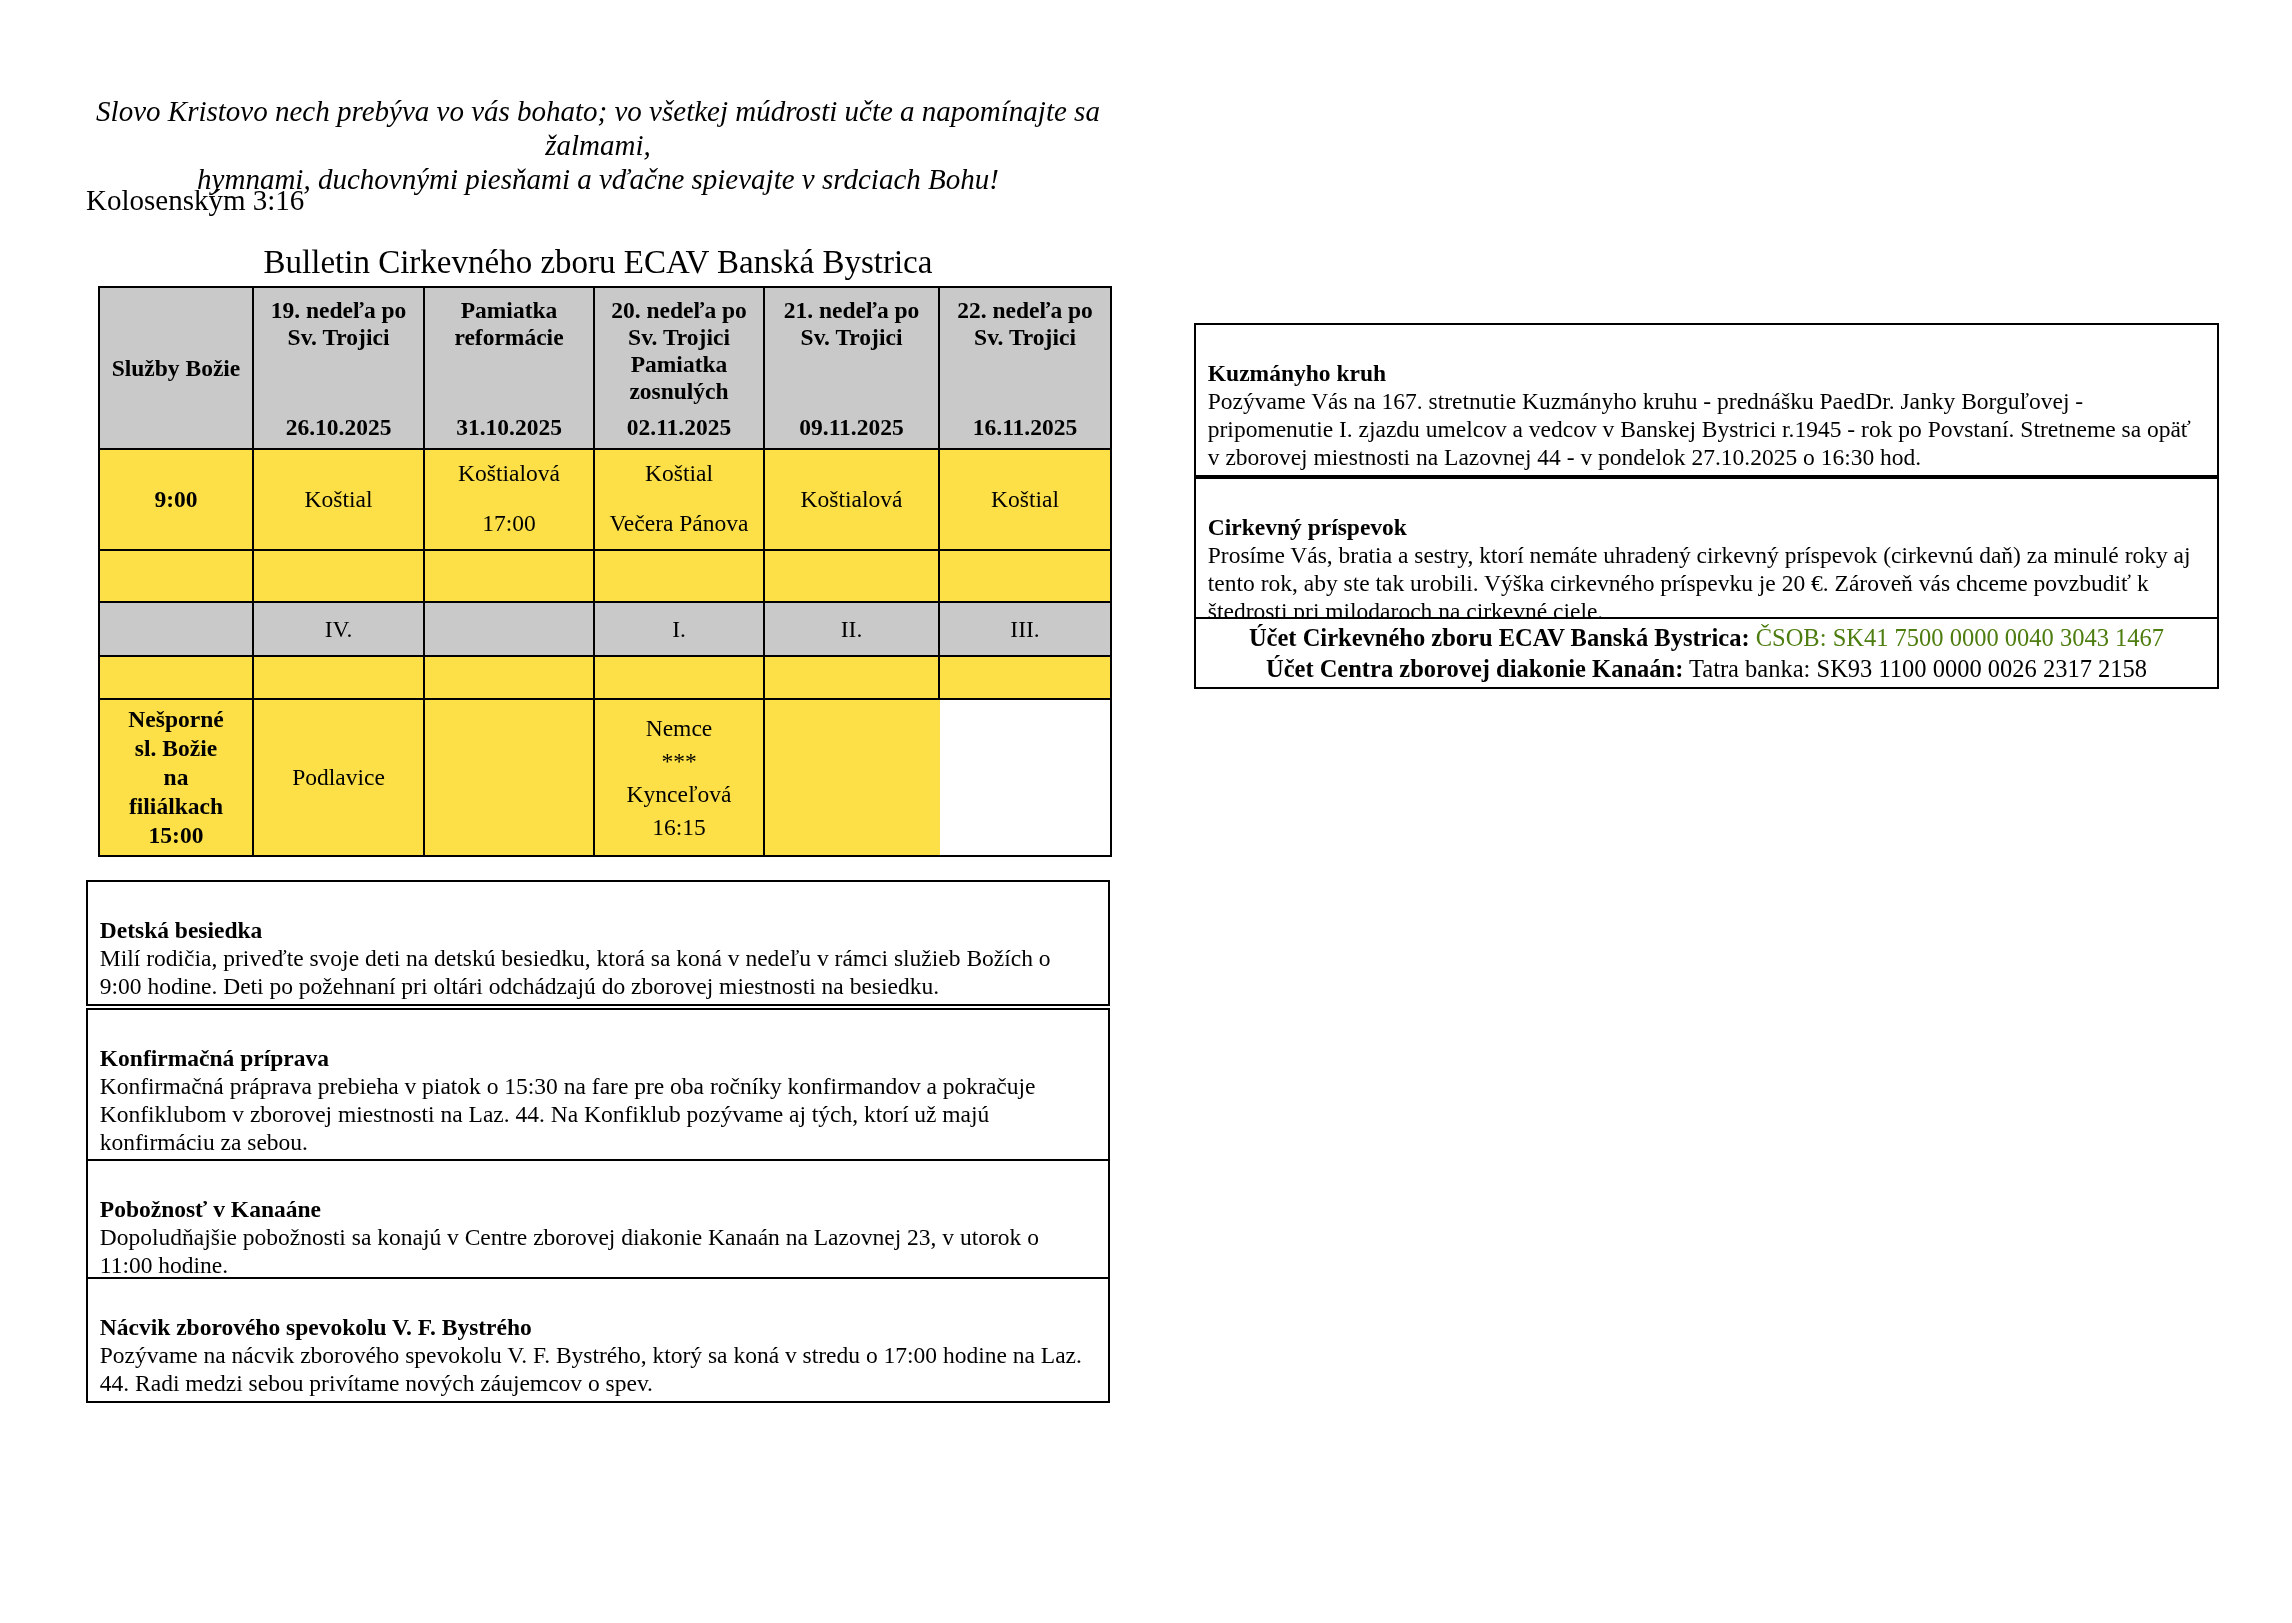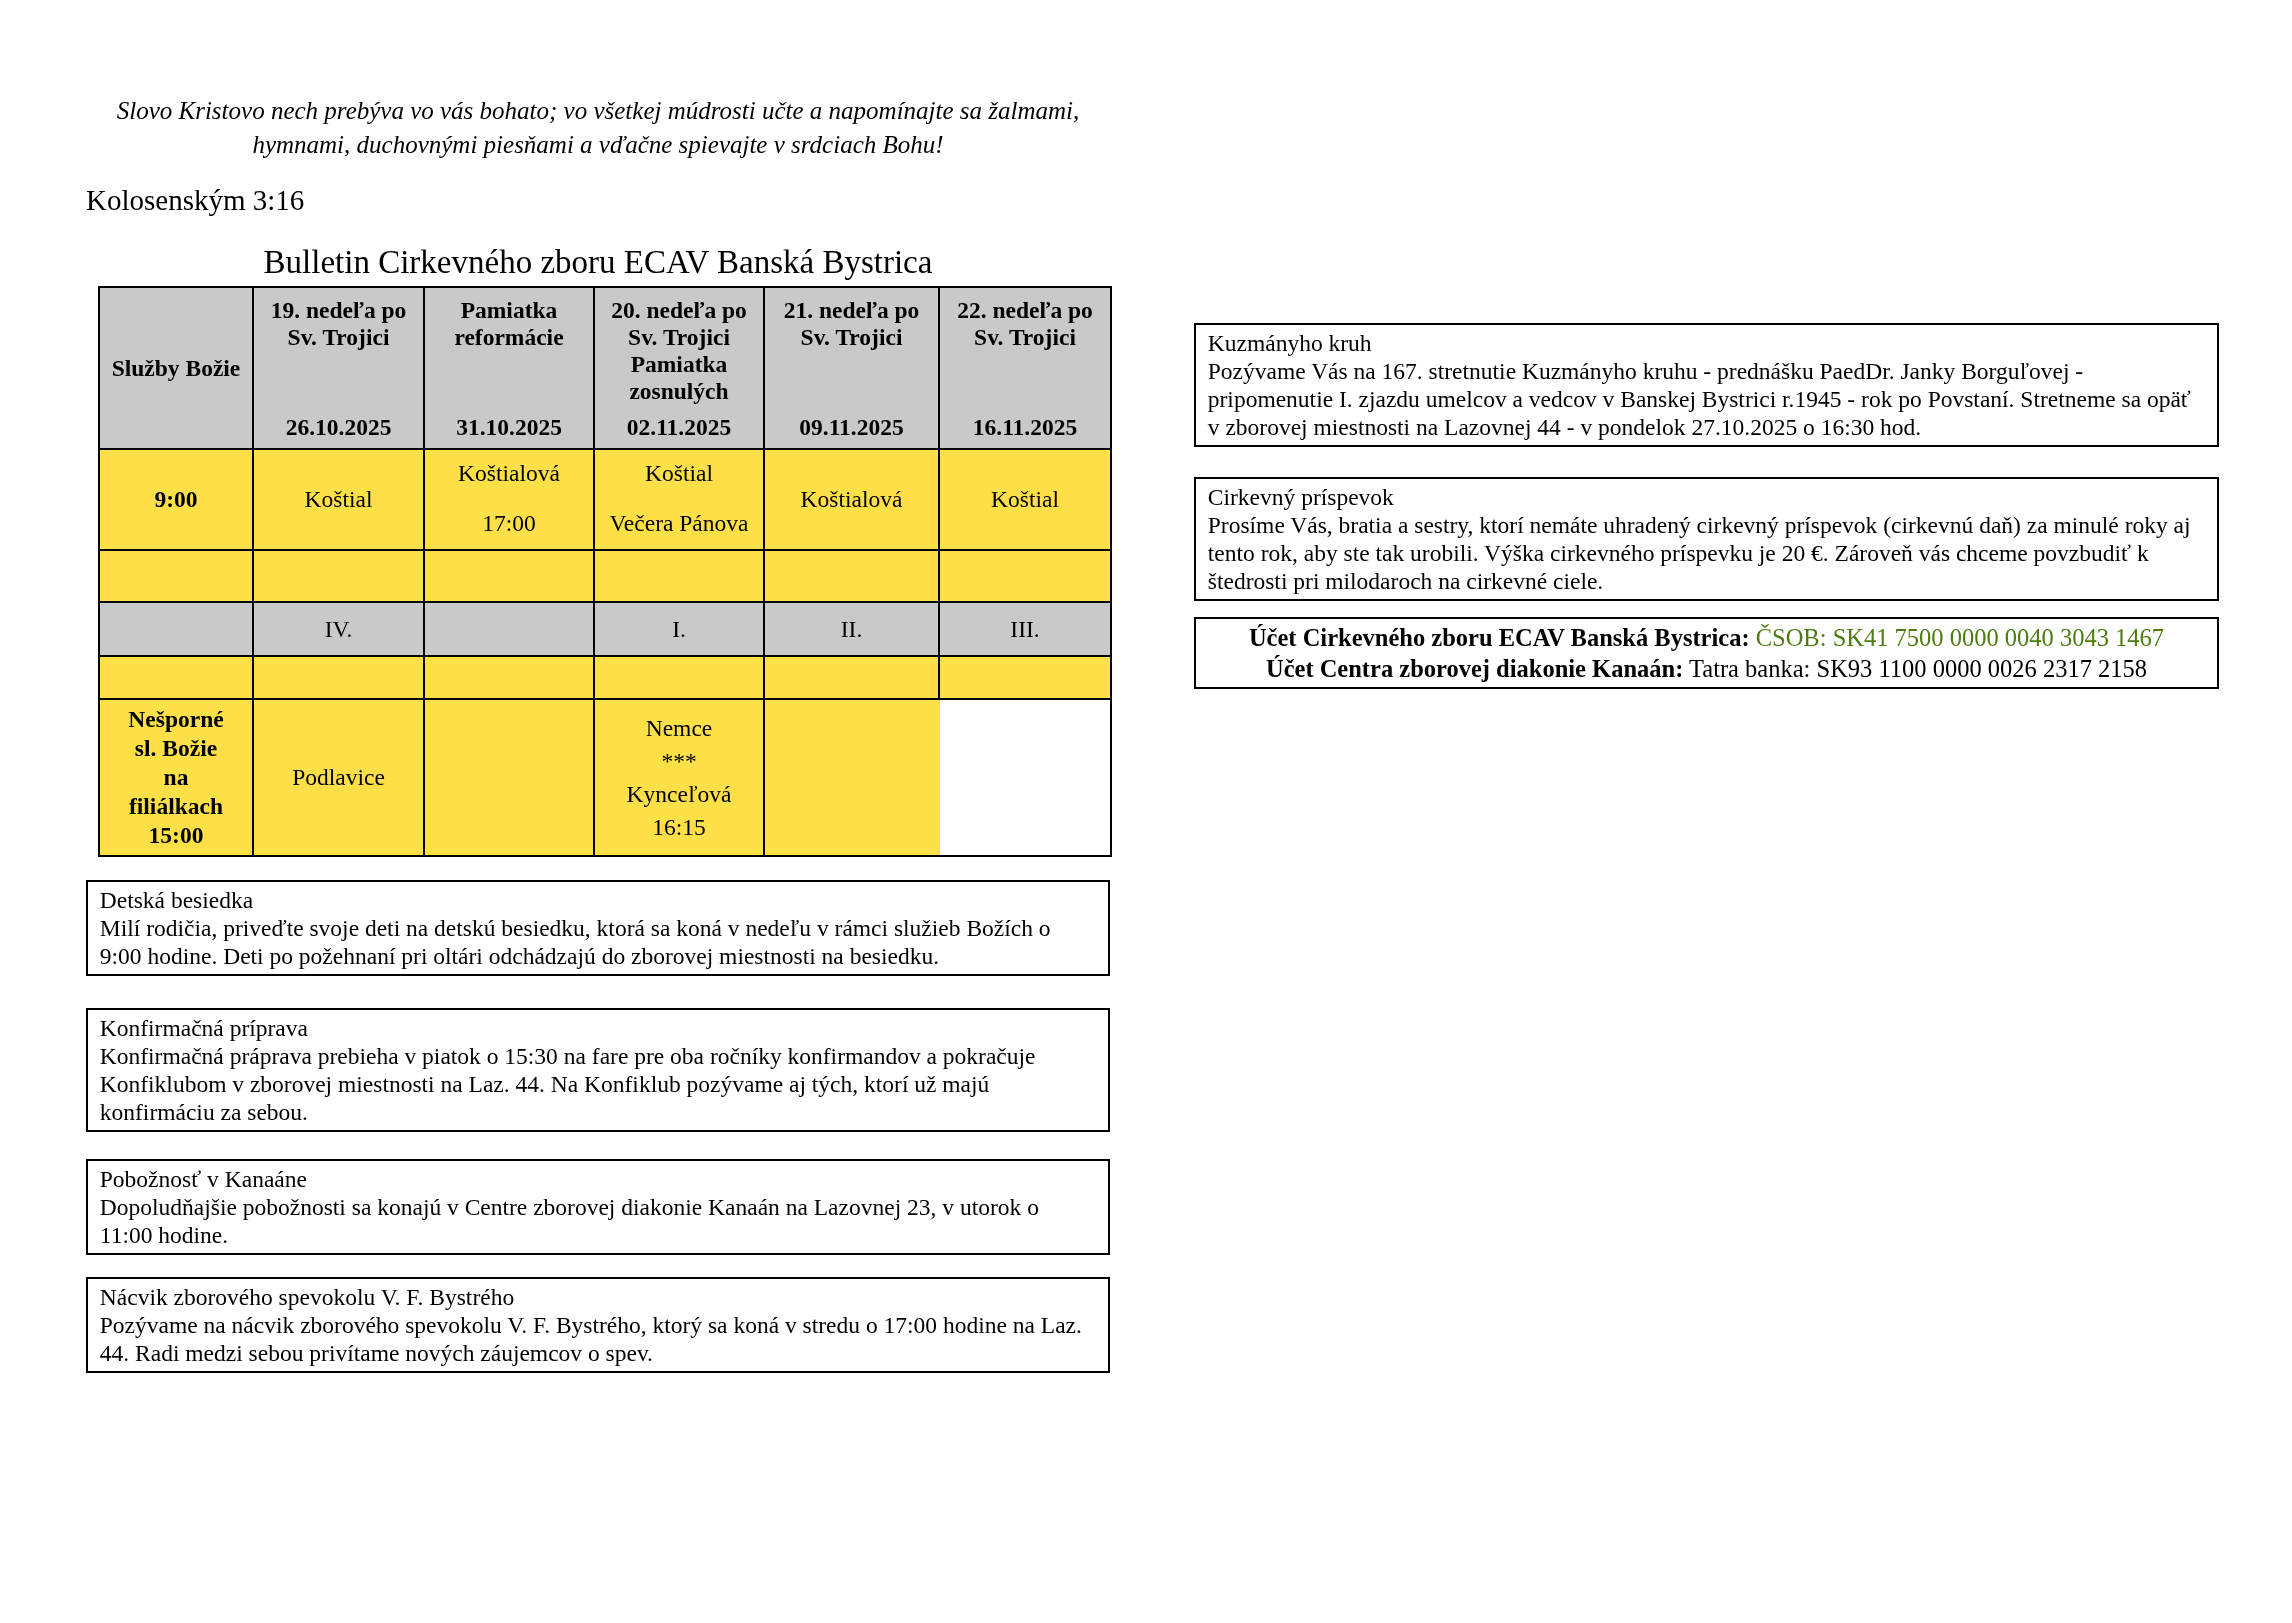--- a/index.html
+++ b/index.html
@@ -9,21 +9,21 @@
     height: 1623px;
     background: #ffffff;
     font-family: "Liberation Serif", "DejaVu Serif", serif;
     color: #000;
     overflow: hidden;
   }
 
   
   .quote {
     position: absolute; left: 86px; top: 94px; width: 1024px;
-    text-align: center; font-style: italic; font-size: 25px; line-height: 34px;
+    text-align: center; font-style: italic; font-size: 29px; line-height: 34px;
     white-space: pre-line;
   }
   .reference {
     position: absolute; left: 86px; top: 184px; width: 1024px;
     text-align: left; font-size: 29px;
   }
   .doc-title {
     position: absolute; left: 86px; top: 244px; width: 1024px;
     text-align: center; font-size: 33px;
   }
@@ -61,21 +61,21 @@
 
   
   .info-box {
     position: absolute;
     border: 2.9px solid #000;
     padding: 3.9px 11.8px;
     font-size: 23.5px; line-height: 28px;
     box-sizing: border-box;
     background: #fff;
   }
-  .info-box .box-title { font-weight: normal; display: block; }
+  .info-box .box-title { font-weight: bold; display: block; margin-top: 30px; }
   .left-col { left: 86px; width: 1024px; }
   .right-col { left: 1194px; width: 1025px; }
   .box-detska      { top: 880px;  min-height: 95px; }
   .box-konfirmacna { top: 1008px; min-height: 122px; }
   .box-poboznost   { top: 1159px; min-height: 88px; }
   .box-nacvik      { top: 1277px; min-height: 93px; }
   .box-kuzmanyho   { top: 323px;  min-height: 123px; }
   .box-cirkevny    { top: 477px;  min-height: 121px; }
 
   .box-ucet {

